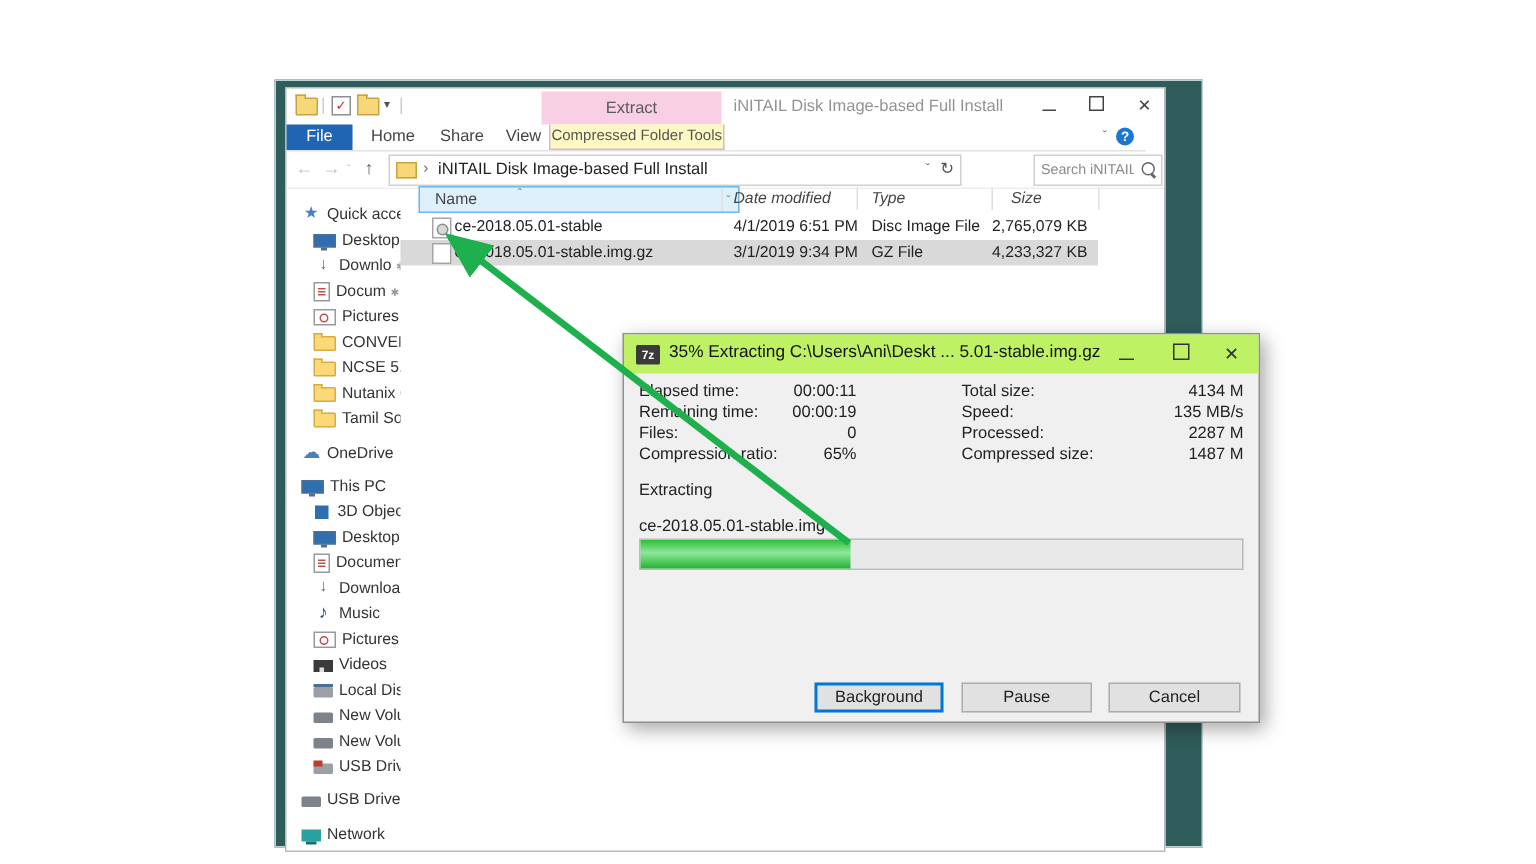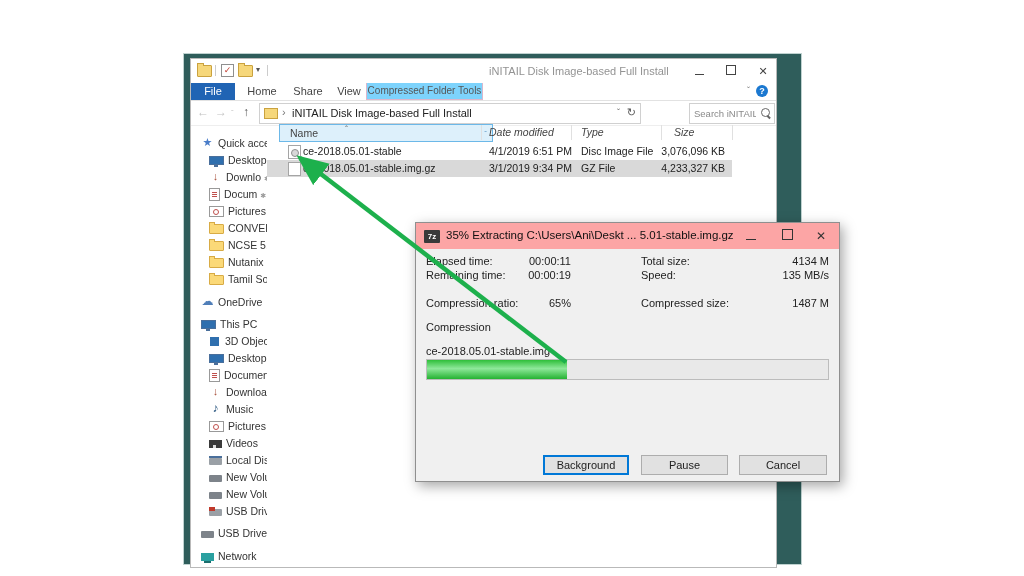--- a/index.html
+++ b/index.html
@@ -27,25 +27,25 @@
   .extract-pill{position:absolute;left:170px;top:2px;width:120px;height:22px;background:#f8cfe3;
             text-align:center;line-height:22px;color:#5a5a5a;font-size:11px;}
   .win-title{position:absolute;left:298px;top:6px;color:#939393;font-size:11px;white-space:nowrap;}
   .wc{position:absolute;top:3px;width:18px;height:18px;text-align:center;line-height:18px;
       color:#444;font-size:11px;}
   .wc.min{right:68px;} .wc.max{right:36px;} .wc.cls{right:4px;}
   .wc.max i{display:inline-block;width:8px;height:8px;border:1px solid #444;}
   .wc.min i{display:inline-block;width:9px;border-bottom:1px solid #444;height:5px;}
 
   
-  .tabs{position:absolute;top:24px;left:0;right:0;height:17px;border-bottom:1px solid #e2e2e2;}
+  .tabs{position:absolute;top:24px;left:0;right:12px;height:17px;border-bottom:1px solid #e2e2e2;}
   .tab{position:absolute;top:0;height:17px;line-height:17px;text-align:center;font-size:11px;color:#444;}
   .tab.file{left:0;width:44px;background:#2064b4;color:#fff;}
   .tab.home{left:48px;width:46px;} .tab.share{left:96px;width:42px;} .tab.view{left:140px;width:36px;}
-  .tab.cft{left:175px;width:115px;background:#7dd3fc;border:1px solid #dcb6cb;border-top:none;
+  .tab.cft{left:175px;width:115px;background:#fef9c3;border:1px solid #dcb6cb;border-top:none;
            color:#555;font-size:10px;height:16px;line-height:15px;}
   .rchev{position:absolute;right:26px;top:2px;color:#777;font-size:9px;}
   .rhelp{position:absolute;right:8px;top:2px;width:12px;height:12px;border-radius:50%;
          background:#1b78d0;color:#fff;font-size:9px;font-weight:bold;text-align:center;line-height:12px;}
 
   
   .addr{position:absolute;top:42px;left:0;right:0;height:24px;border-bottom:1px solid #eee;}
   .nav{position:absolute;top:4px;font-size:12px;color:#c3c3c3;}
   .nav.up{color:#555;}
   .addr-box{position:absolute;left:68px;top:2px;width:380px;height:19px;border:1px solid #d0d0d0;
@@ -112,21 +112,21 @@
   .c-ic{position:absolute;left:21px;top:2px;width:11px;height:12px;background:#fff;border:1px solid #a5a5a5;}
   .c-ic.disc::before{content:"";position:absolute;left:2px;top:3px;width:6px;height:6px;
             border:1px solid #8f8f8f;border-radius:50%;background:#d8d8d8;}
   .c-name{position:absolute;left:36px;white-space:nowrap;}
   .c-date{position:absolute;left:222px;} .c-type{position:absolute;left:314px;}
   .c-size{position:absolute;left:344px;width:114px;text-align:right;}
 
   
   .dlg{position:absolute;left:415px;top:222px;width:423px;height:258px;background:#f0f0f0;
        border:1px solid #8f8f8f;box-shadow:3px 4px 12px rgba(0,0,0,0.35);font-size:11px;color:#222;}
-  .dlg-tb{position:absolute;top:0;left:0;right:0;height:26px;background:#fca5a5;}
+  .dlg-tb{position:absolute;top:0;left:0;right:0;height:26px;background:#bef264;}
   .dlg-ic{position:absolute;left:8px;top:7px;width:16px;height:13px;background:#3a3a3a;color:#fff;
           font-size:8px;font-weight:bold;text-align:center;line-height:13px;border-radius:1px;}
   .dlg-title{position:absolute;left:30px;top:6px;font-size:11.5px;color:#111;white-space:nowrap;}
   .dwc{position:absolute;top:4px;width:20px;height:18px;text-align:center;line-height:18px;color:#333;font-size:12px;}
   .dwc.min{right:78px;} .dwc.max{right:42px;} .dwc.cls{right:8px;}
   .dwc.max i{display:inline-block;width:9px;height:9px;border:1px solid #333;}
   .dwc.min i{display:inline-block;width:10px;border-bottom:1px solid #333;height:6px;}
   .stat-row{position:absolute;left:0;right:0;height:14px;}
   .sl{position:absolute;left:10px;} .sv{position:absolute;left:90px;width:65px;text-align:right;}
   .rl{position:absolute;left:225px;} .rv{position:absolute;left:333px;width:80px;text-align:right;}
@@ -149,20 +149,21 @@
 
 <div class="explorer">
 
   <div class="qat">
     <span class="fold" style="left:6px"></span>
     <span class="sep" style="left:24px"></span>
     <span class="chk" style="left:30px">✓</span>
     <span class="fold" style="left:47px"></span>
     <span class="caret" style="left:65px">▾</span>
     <span class="sep" style="left:76px"></span>
+    <div class="extract-pill">Extract</div>
     <div class="win-title">iNITAIL Disk Image-based Full Install</div>
     <span class="wc min"><i></i></span>
     <span class="wc max"><i></i></span>
     <span class="wc cls">✕</span>
   </div>
 
   <div class="tabs">
     <span class="tab file">File</span>
     <span class="tab home">Home</span>
     <span class="tab share">Share</span>
@@ -302,21 +303,21 @@
       <span class="vsep" style="left:214px"></span>
       <span class="vsep" style="left:304px"></span>
       <span class="vsep" style="left:394px"></span>
       <span class="vsep" style="left:465px"></span>
     </div>
     <div class="frow" style="top:20px">
       <span class="c-ic disc"></span>
       <span class="c-name">ce-2018.05.01-stable</span>
       <span class="c-date">4/1/2019 6:51 PM</span>
       <span class="c-type">Disc Image File</span>
-      <span class="c-size">3,076,096 KB</span>
+      <span class="c-size">2,765,079 KB</span>
     </div>
     <div class="frow sel" style="top:37px">
       <span class="c-ic"></span>
       <span class="c-name">ce-2018.05.01-stable.img.gz</span>
       <span class="c-date">3/1/2019 9:34 PM</span>
       <span class="c-type">GZ File</span>
       <span class="c-size">4,233,327 KB</span>
     </div>
   </div>
 </div>
@@ -335,28 +336,34 @@
     <span class="sv">00:00:11</span>
     <span class="rl">Total size:</span>
     <span class="rv">4134 M</span>
   </div>
   <div class="stat-row" style="top:46px">
     <span class="sl">Remaining time:</span>
     <span class="sv">00:00:19</span>
     <span class="rl">Speed:</span>
     <span class="rv">135 MB/s</span>
   </div>
+  <div class="stat-row" style="top:60px">
+    <span class="sl">Files:</span>
+    <span class="sv">0</span>
+    <span class="rl">Processed:</span>
+    <span class="rv">2287 M</span>
+  </div>
   <div class="stat-row" style="top:74px">
     <span class="sl">Compression ratio:</span>
     <span class="sv">65%</span>
     <span class="rl">Compressed size:</span>
     <span class="rv">1487 M</span>
   </div>
 
-  <div class="status-lbl">Compression</div>
+  <div class="status-lbl">Extracting</div>
   <div class="cur-file">ce-2018.05.01-stable.img</div>
 
   <div class="pbar">
     <div class="pfill" style="width:35%"></div>
   </div>
 
   <button class="dbtn bg">Background</button>
   <button class="dbtn pause">Pause</button>
   <button class="dbtn cancel">Cancel</button>
 </div>

